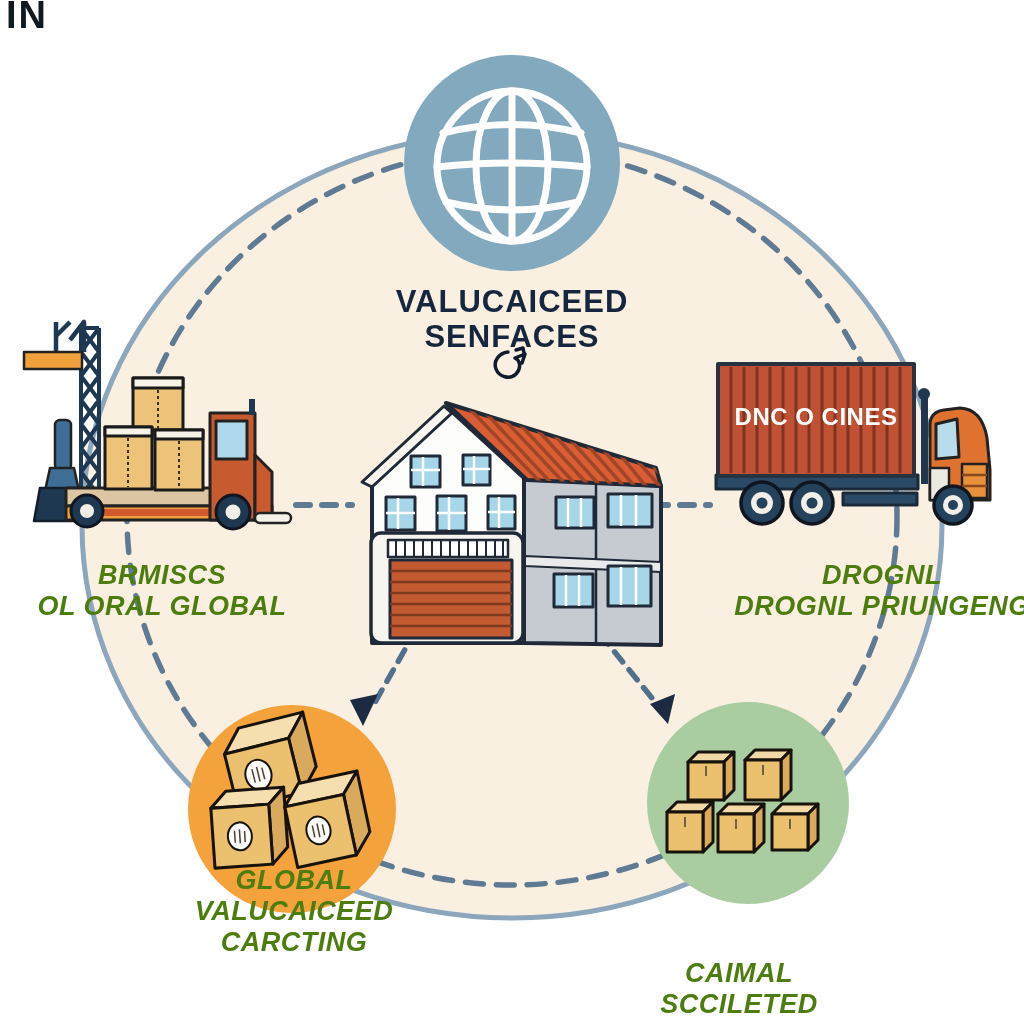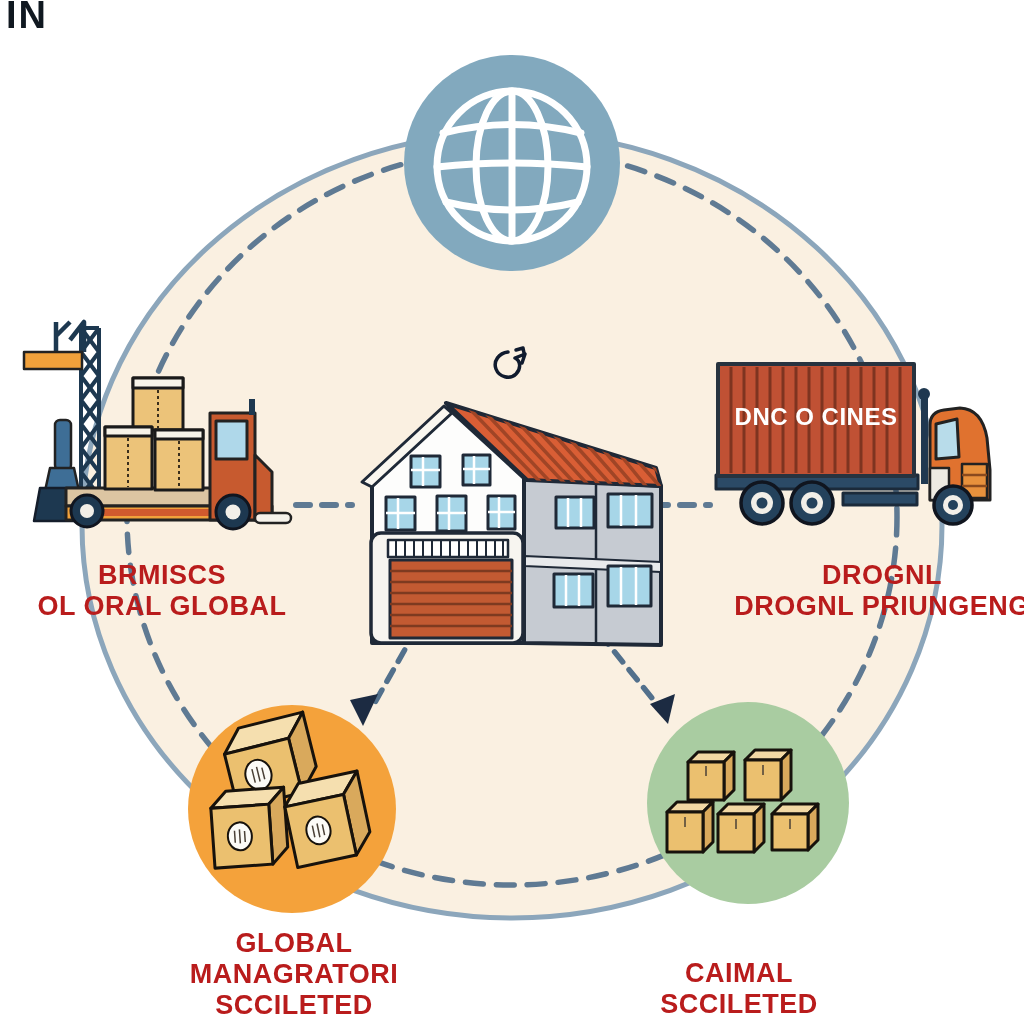--- a/index.html
+++ b/index.html
@@ -2,22 +2,22 @@
 <html><head>
 <meta charset="utf-8">
 <style>
   html,body{margin:0;padding:0;background:#ffffff;}
   #stage{
     position:relative;width:1024px;height:1024px;background:#ffffff;overflow:hidden;
     font-family:"Liberation Sans", sans-serif;color:#16263E;
   }
   #scene{position:absolute;left:0;top:0;}
   .label{
-    position:absolute;text-align:center;font-weight:800;color:#b91c1c;
-    font-size:27px;line-height:31px;letter-spacing:.5px;
+    position:absolute;text-align:center;font-weight:800;color:#4d7c0f;
+    font-size:27px;line-height:31px;letter-spacing:.5px;font-style:italic;
   }
   .title-label{
     position:absolute;text-align:center;font-weight:800;color:#16263E;
     font-size:31px;line-height:35px;letter-spacing:1px;
   }
   .corner-mark{
     position:absolute;left:6px;top:-6px;font-weight:800;font-size:38px;color:#101820;
     letter-spacing:2px;
   }
 </style>
@@ -259,34 +259,38 @@
       <polygon points="772,814 808,814 818,804 782,804" fill="#F2D8A4"></polygon>
       <polygon points="808,814 818,804 818,840 808,850" fill="#D9A95C"></polygon>
       <rect x="772" y="814" width="36" height="36" fill="#EBC06F"></rect>
       <path d="M790,819 v10" stroke="#4A4036" stroke-width="1.5"></path>
     </g>
   </g>
 </svg>
 
 <div class="corner-mark">IN</div>
 
+<div class="title-label" style="left:360px;top:284px;width:304px">
+  <div>VALUCAICEED</div>
+  <div>SENFACES</div>
+</div>
 
 <div class="label" style="left:28px;top:560px;width:268px">
   <div>BRMISCS</div>
   <div>OL ORAL GLOBAL</div>
 </div>
 
 <div class="label" style="left:732px;top:560px;width:300px">
   <div>DROGNL</div>
   <div>DROGNL PRIUNGENG</div>
 </div>
 
-<div class="label" style="left:126px;top:928px;width:336px">
+<div class="label" style="left:126px;top:865px;width:336px">
   <div>GLOBAL</div>
-  <div>MANAGRATORI SCCILETED</div>
+  <div>VALUCAICEED CARCTING</div>
 </div>
 
 <div class="label" style="left:574px;top:958px;width:330px">
   <div>CAIMAL</div>
   <div>SCCILETED PRIUNGENG</div>
 </div>
 
 </div>
 
 </body></html>

